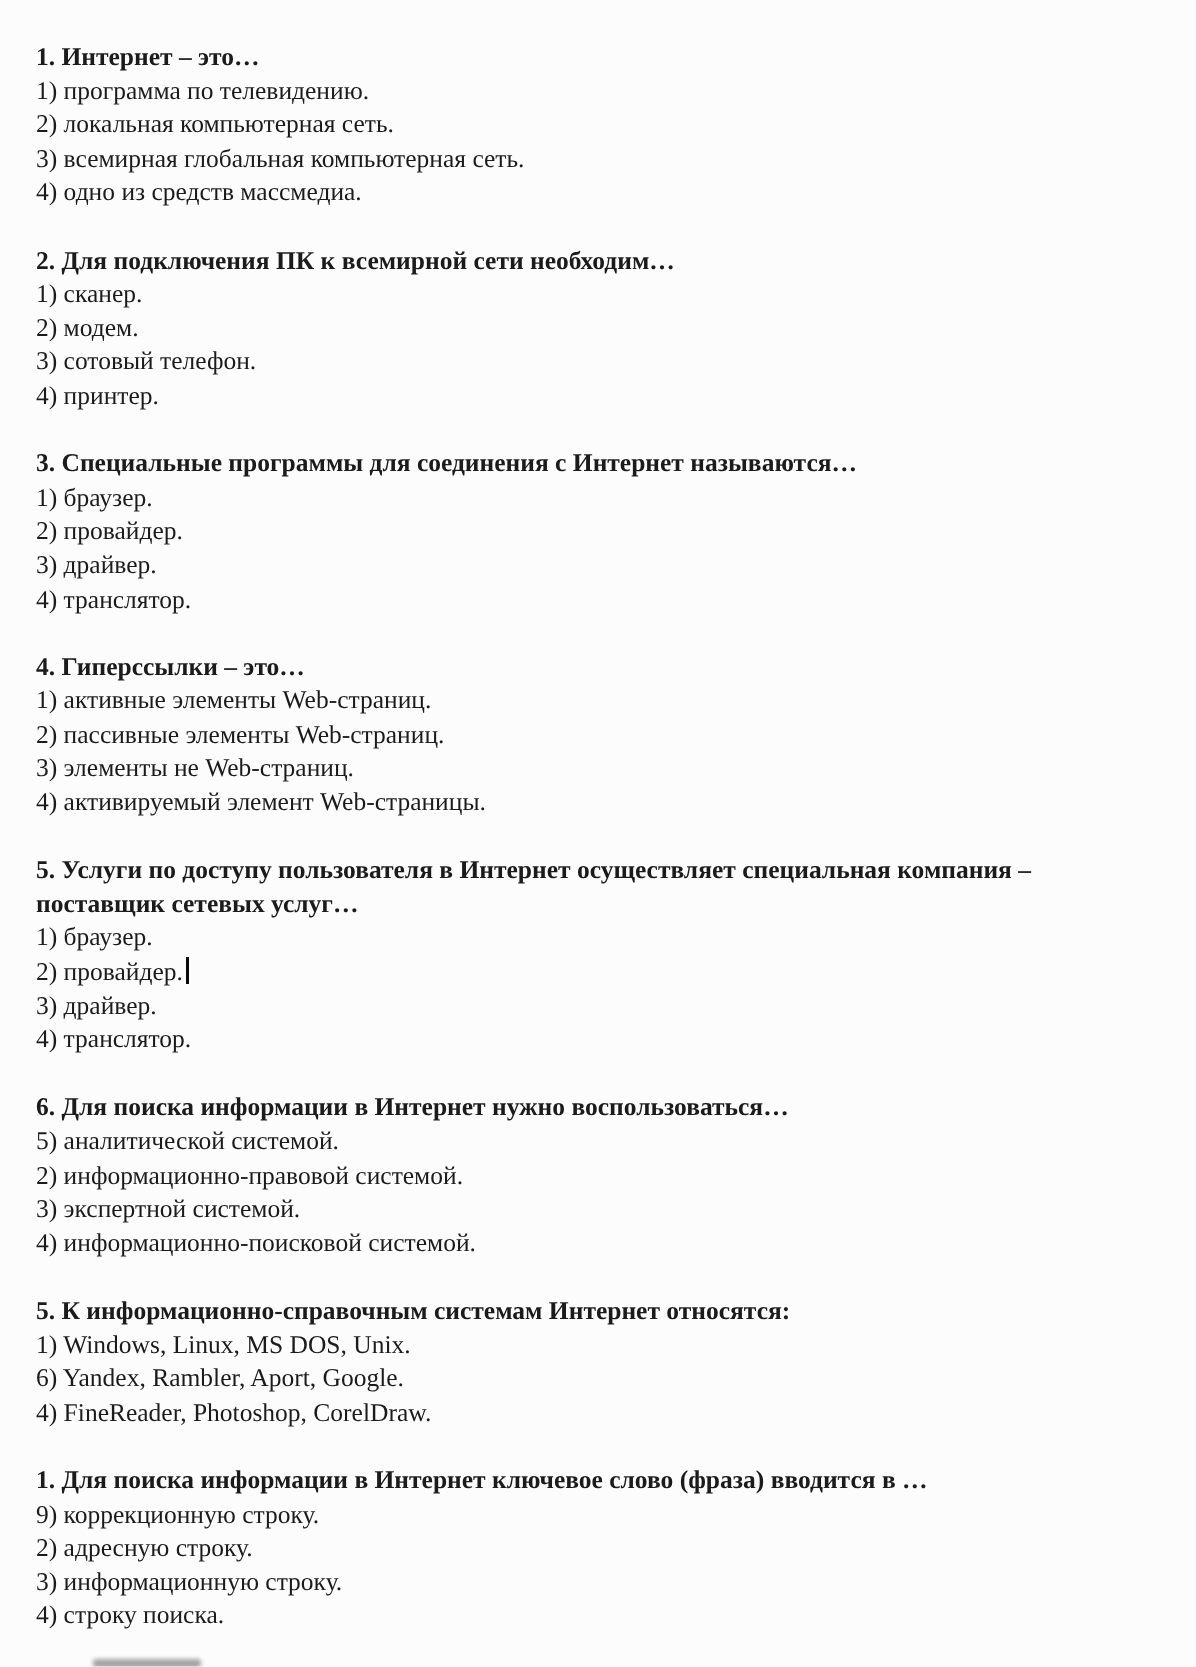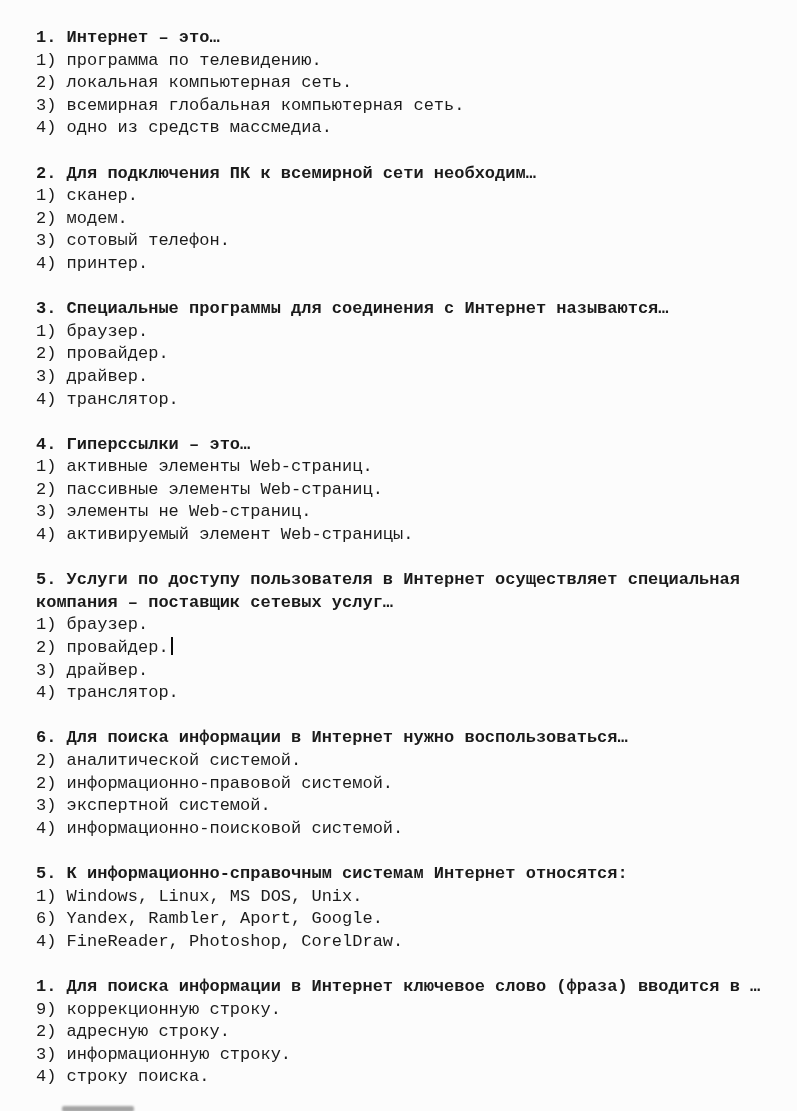--- a/index.html
+++ b/index.html
@@ -11,24 +11,23 @@
     height: 1111px;
     overflow: hidden;
     background: #fcfcfc;
     color: #1b1b1b;
     font-family: "Liberation Serif", "DejaVu Serif", serif;
     font-size: 17px;
     line-height: 22.6px;
     position: relative;
   }
   .page {
-    padding: 27px 28px 0 36px;
+    padding: 27px 28px 0 24px;
     max-width: 733px;
     cursor: text;
-    font-family: Liberation Mono, monospace;
   }
   .question {
     margin: 0 0 22.6px 0;
   }
   .q-title {
     margin: 0;
     font-weight: bold;
   }
   .option {
     margin: 0;
@@ -93,21 +92,21 @@
   <section class="question">
     <p class="q-title">5. Услуги по доступу пользователя в Интернет осуществляет специальная компания – поставщик сетевых услуг…</p>
     <p class="option">1) браузер.</p>
     <p class="option"><span>2) провайдер.</span><span class="caret"></span></p>
     <p class="option">3) драйвер.</p>
     <p class="option">4) транслятор.</p>
   </section>
 
   <section class="question">
     <p class="q-title">6. Для поиска информации в Интернет нужно воспользоваться…</p>
-    <p class="option">2) аналитической системой.</p>
+    <p class="option">5) аналитической системой.</p>
     <p class="option">2) информационно-правовой системой.</p>
     <p class="option">3) экспертной системой.</p>
     <p class="option">4) информационно-поисковой системой.</p>
   </section>
 
   <section class="question">
     <p class="q-title">5. К информационно-справочным системам Интернет относятся:</p>
     <p class="option">1) Windows, Linux, MS DOS, Unix.</p>
     <p class="option">6) Yandex, Rambler, Aport, Google.</p>
     <p class="option">4) FineReader, Photoshop, CorelDraw.</p>

